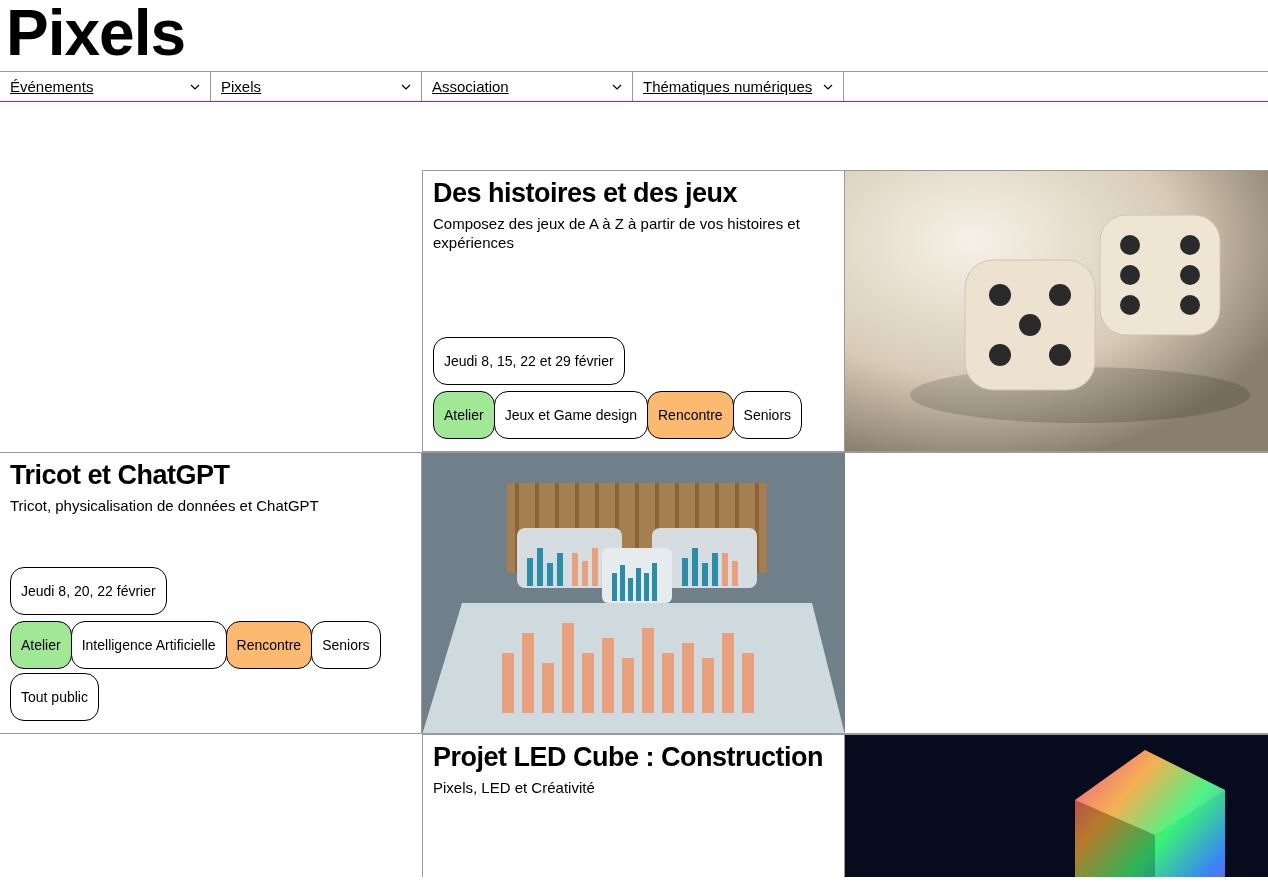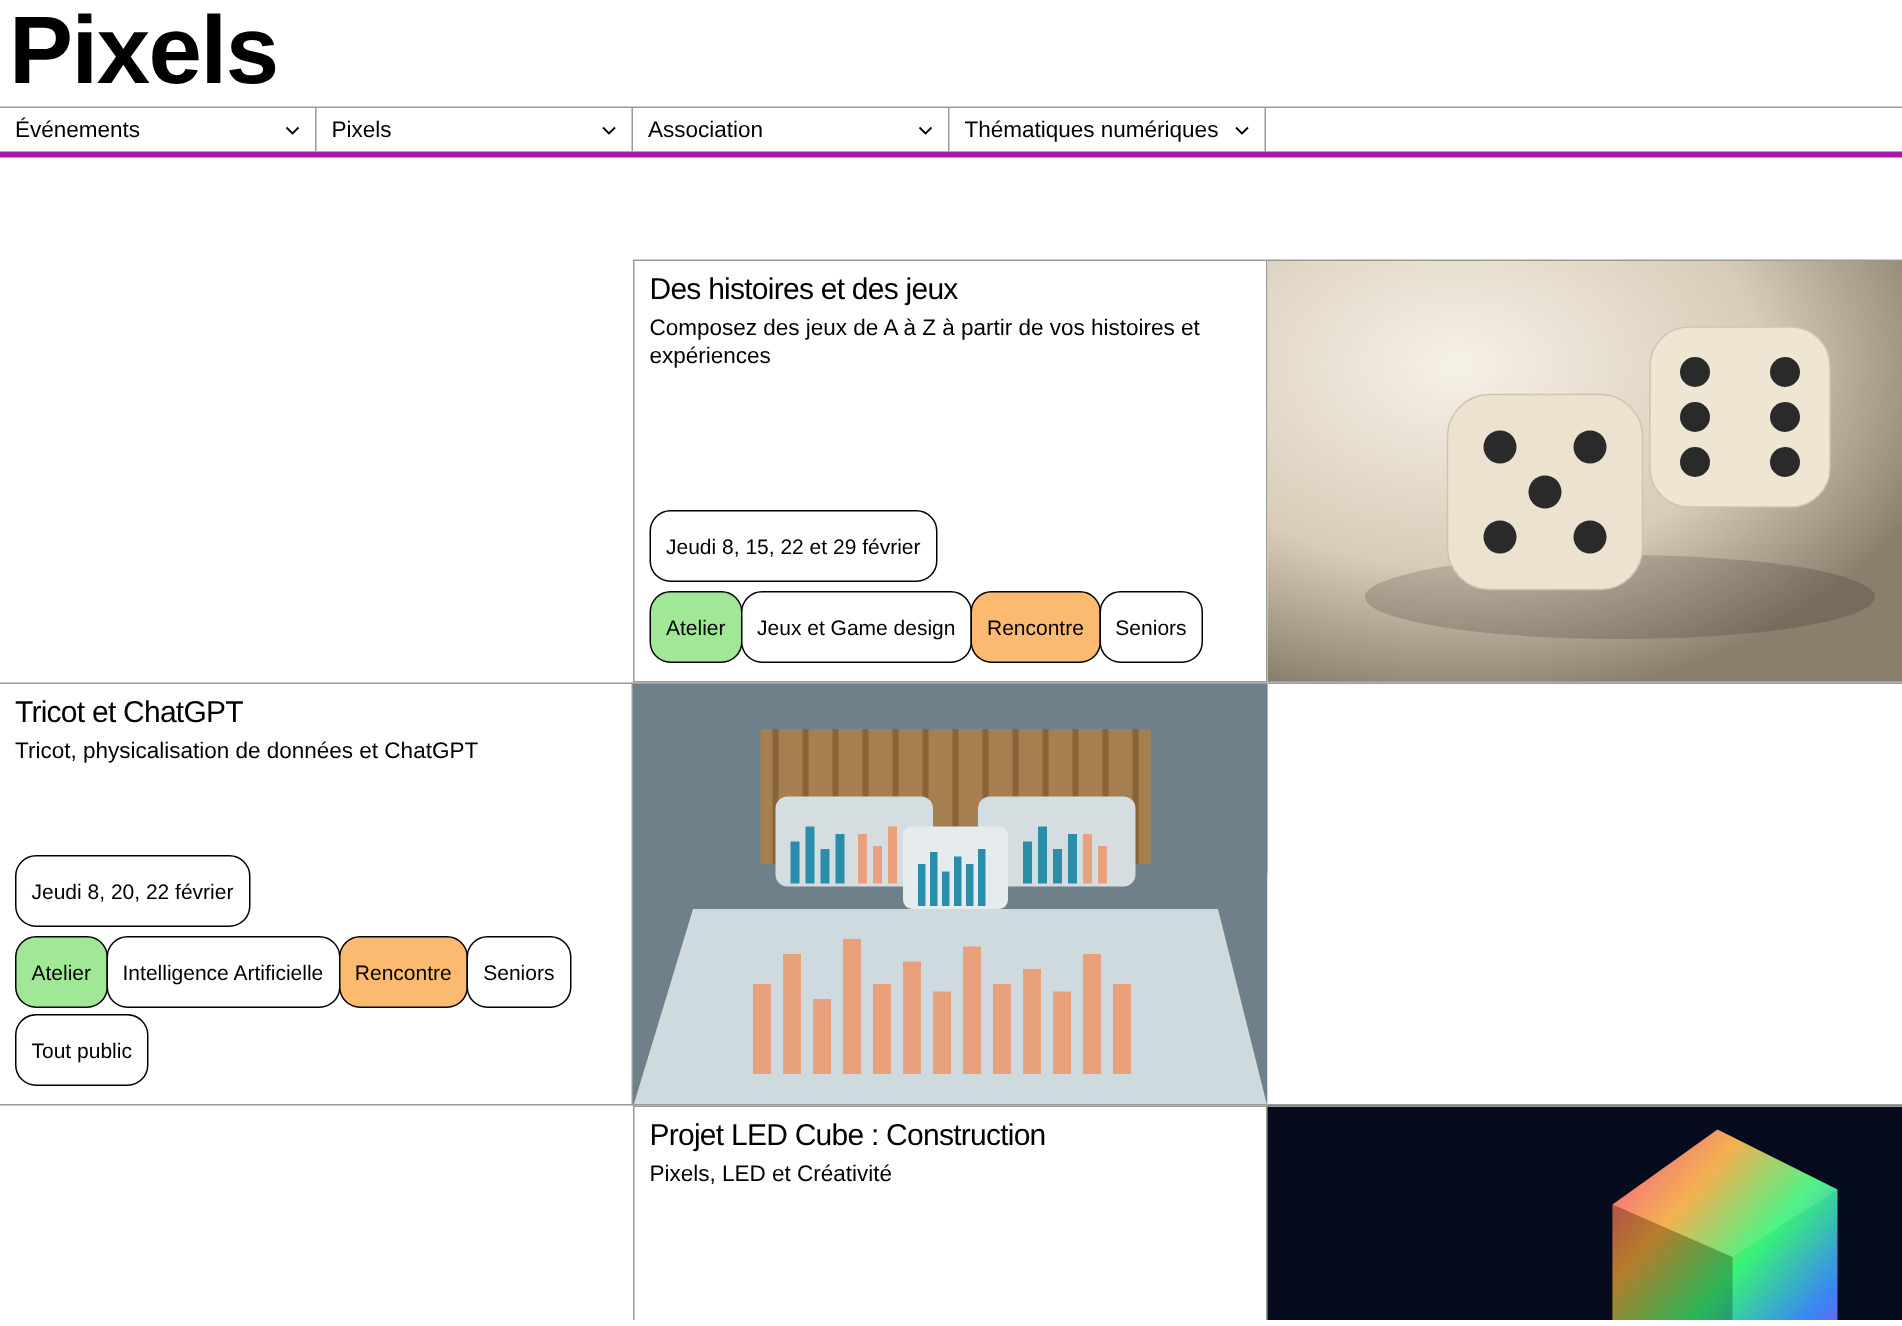--- a/index.html
+++ b/index.html
@@ -12,21 +12,22 @@
   .page-title {
     font-size: 64px;
     font-weight: 700;
     letter-spacing: -1px;
     padding: 0px 6px 4px 6px;
     line-height: 1.05;
   }
   .filters {
     display: flex;
     border-top: 1px solid #9a9a9a;
-    border-bottom: 4px solid #a21caf;
+    border-bottom: 1px solid #a21caf;
+    text-decoration: underline;
   }
   .filter {
     display: flex;
     align-items: center;
     justify-content: space-between;
     padding: 6px 10px;
     border-right: 1px solid #9a9a9a;
     width: 211px;
     font-size: 15px;
     cursor: pointer;
@@ -53,22 +54,22 @@
     border-left: 1px solid #9a9a9a;
     border-right: 1px solid #9a9a9a;
     padding: 8px 10px;
     display: flex;
     flex-direction: column;
   }
   .row0-spacer { grid-column: 1 / 2; }
   .cell.image { border-top: 1px solid #9a9a9a; }
   .row1-spacer { grid-column: 3 / 4; border-top: 1px solid #9a9a9a; border-bottom:1px solid #9a9a9a;}
   .cell h2 {
-    font-size: 20px;
-    font-weight: 400;
+    font-size: 27px;
+    font-weight: 700;
     letter-spacing: -0.5px;
     line-height: 1.1;
     margin-bottom: 6px;
   }
   .cell p.desc {
     font-size: 15px;
     line-height: 1.25;
   }
   .pills {
     margin-top: auto;

